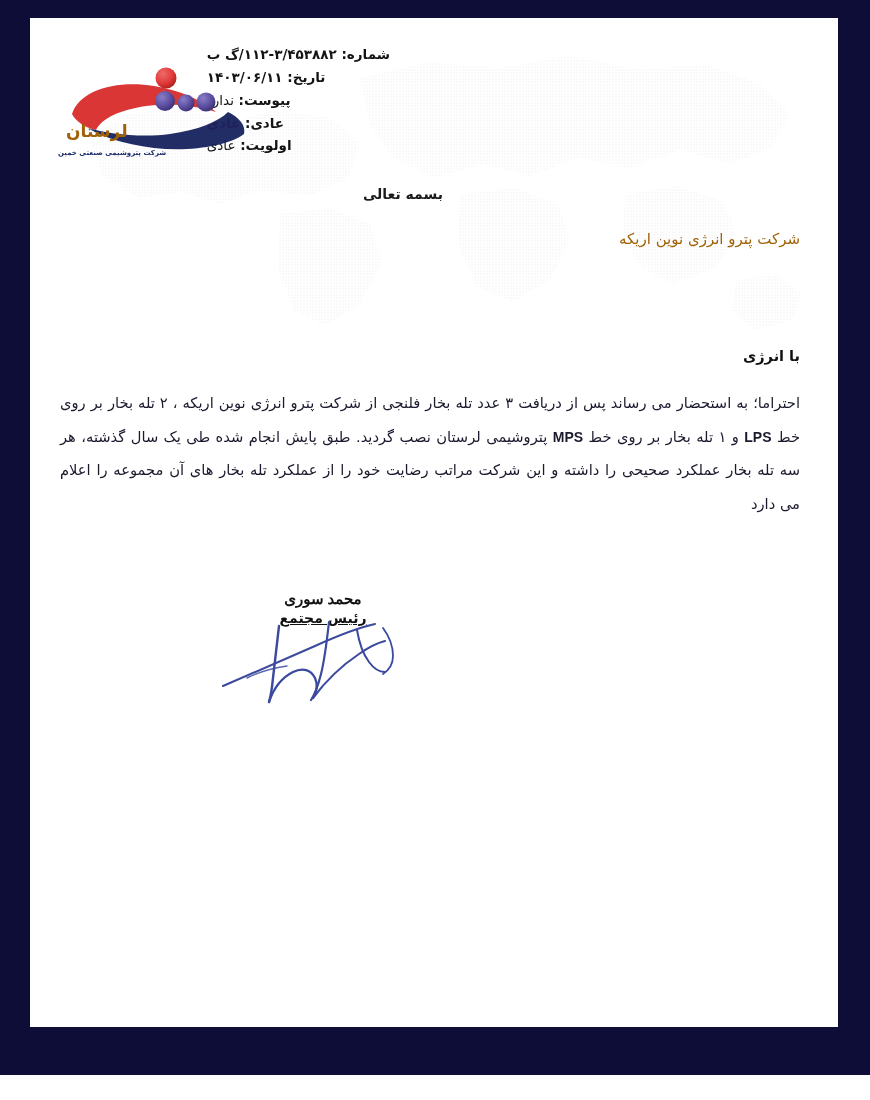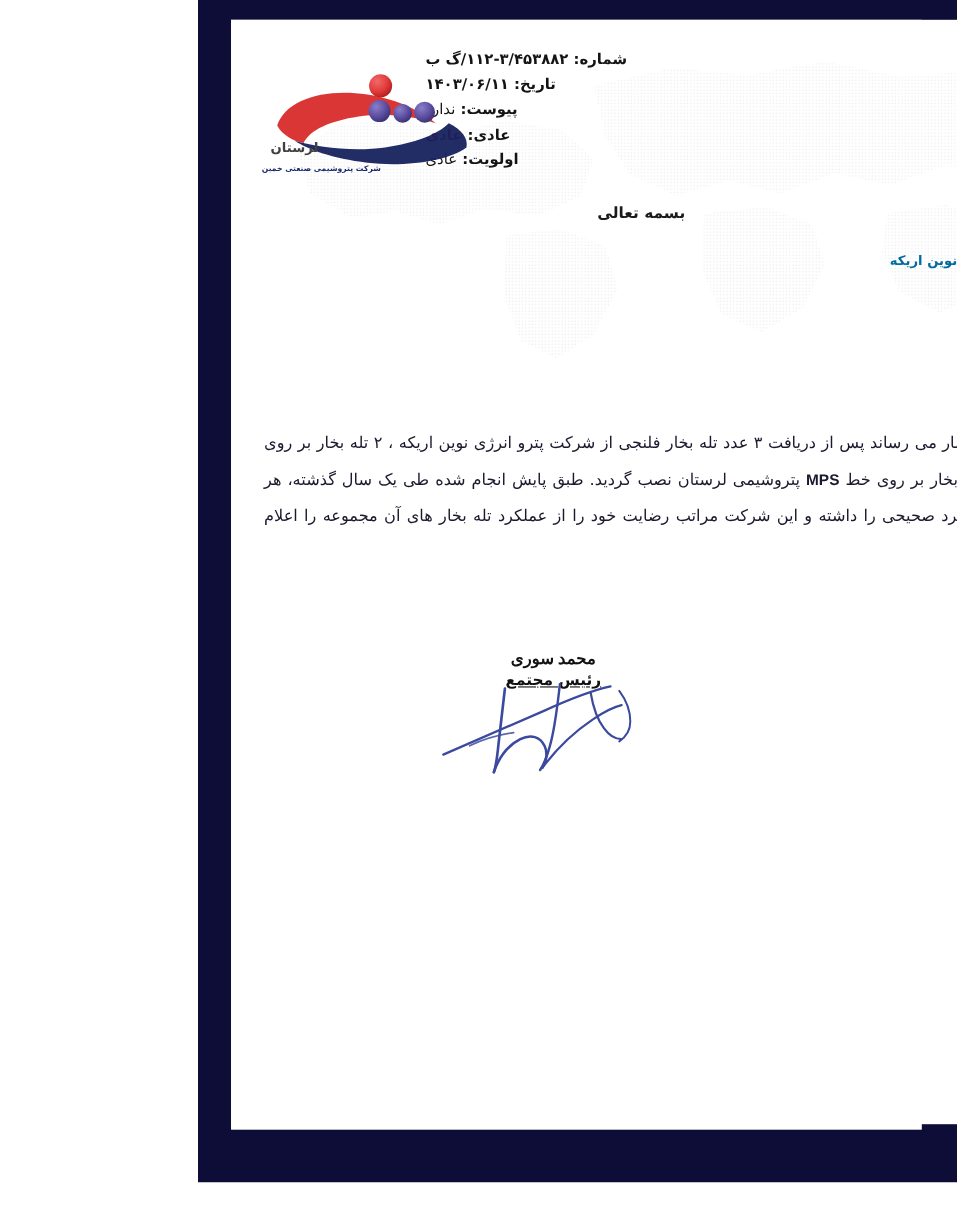--- a/index.html
+++ b/index.html
@@ -2,21 +2,21 @@
 <html lang="fa" dir="rtl"><head>
 <meta charset="utf-8">
 <style>
   html, body {
     margin: 0;
     padding: 0;
     background: #ffffff;
   }
   #page {
     position: relative;
-    width: 690px;
+    width: 870px;
     height: 1100px;
     background: #ffffff;
     overflow: hidden;
     font-family: "DejaVu Sans", "Liberation Sans", sans-serif;
   }
 
   
   .frame-top {
     position: absolute; left: 0; top: 0;
     width: 870px; height: 18px;
@@ -89,23 +89,23 @@
     left: 28px;
     top: 38px;
     width: 190px;
     height: 105px;
   }
   .logo svg { display: block; }
   .logo-word {
     position: absolute;
     left: 8px;
     bottom: 20px;
-    font-size: 12px;
-    font-weight: bold;
-    color: #404040;
+    font-size: 17px;
+    font-weight: bold;
+    color: #a16207;
     letter-spacing: 1px;
   }
   .logo-sub {
     position: absolute;
     left: 0px;
     bottom: 4px;
     font-size: 7px;
     font-weight: bold;
     color: #1b2a6b;
     letter-spacing: 1.6px;
@@ -120,23 +120,23 @@
     font-size: 14px;
     font-weight: bold;
     color: #1b1b1b;
   }
 
   
   .recipient {
     position: absolute;
     right: 38px;
     top: 212px;
-    font-size: 12px;
-    font-weight: bold;
-    color: #0369a1;
+    font-size: 15px;
+    font-weight: normal;
+    color: #a16207;
   }
 
   
   .subject {
     position: absolute;
     right: 290px;
     top: 262px;
     font-size: 15.5px;
     font-weight: bold;
     color: #111111;

